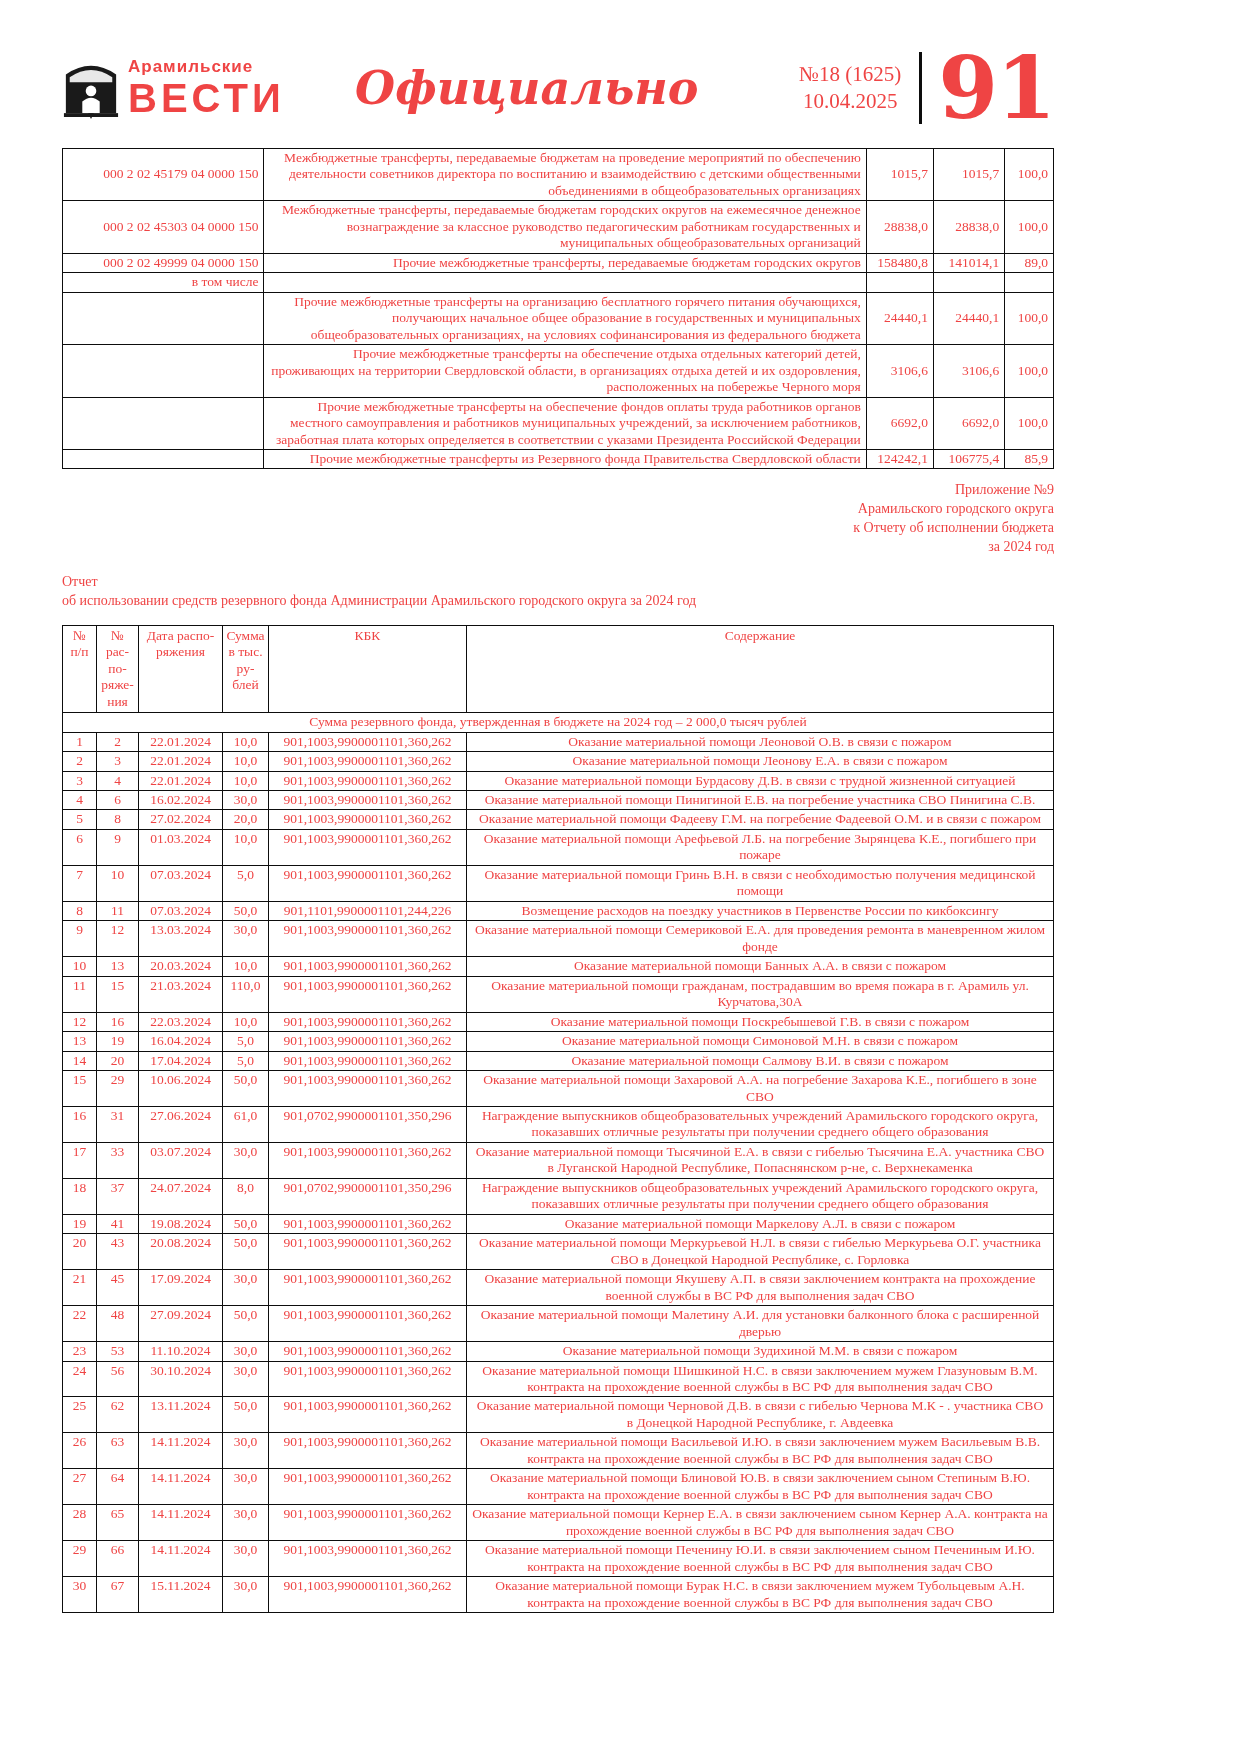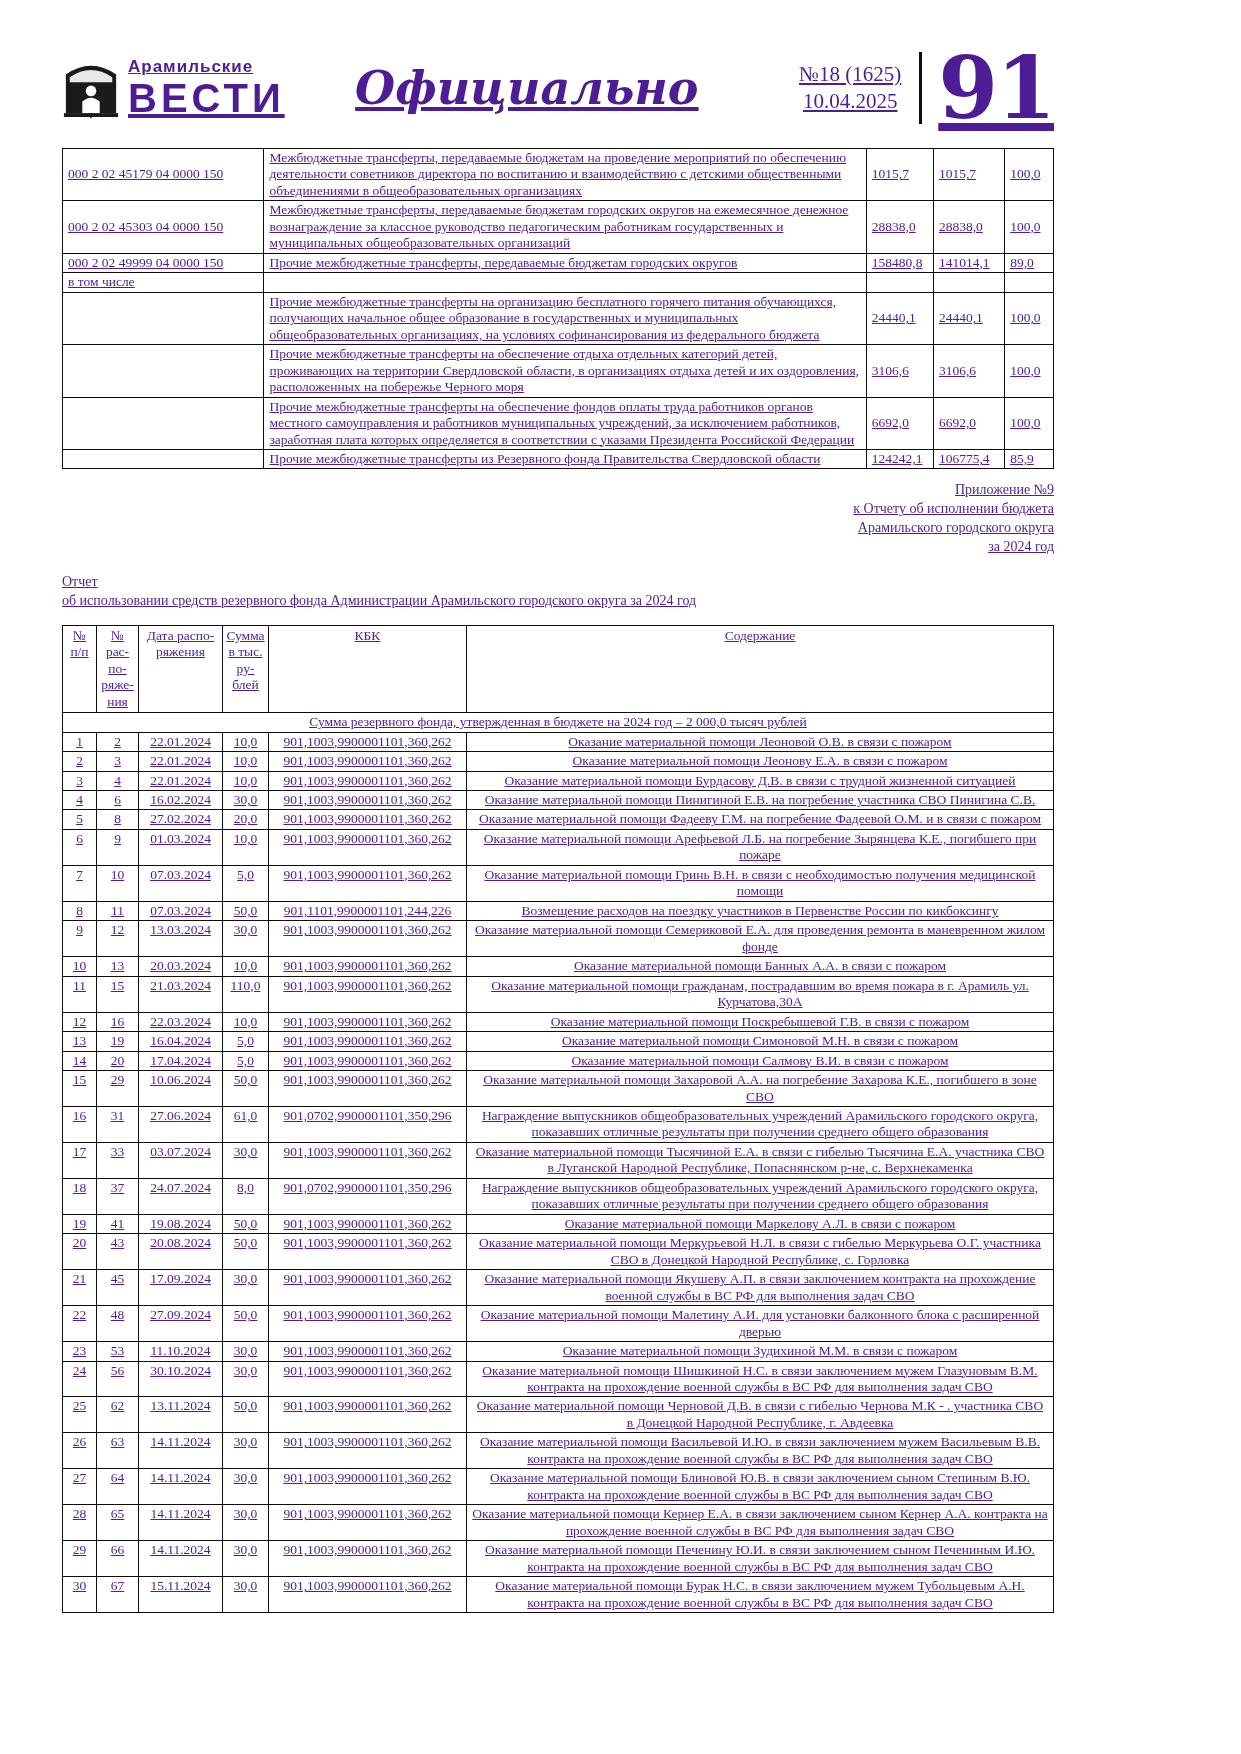--- a/index.html
+++ b/index.html
@@ -1,21 +1,20 @@
 <!DOCTYPE html>
 <html><head>
 <meta charset="utf-8">
 <style>
   html,body { margin:0; padding:0; background:#e8e8e8; }
   .page {
-    width:1241px; height:1754px; background:#ffffff; color:#4c1d95;
+    width:1241px; height:1754px; background:#ffffff; color:#ef4444;
     margin:0 auto; position:relative; box-sizing:border-box;
     padding:46px 0 0 62px;
     font-family:"Liberation Serif", serif;
-    text-decoration:underline;
   }
   .content { width:992px; }
 
   
   .masthead { width:992px; display:flex; align-items:center; height:84px; margin-bottom:18px; }
   .brand { display:flex; align-items:center; gap:8px; }
   .brand-icon { width:58px; height:62px; flex:0 0 auto; }
   .brand-text { display:flex; flex-direction:column; line-height:1; }
   .brand-top { font-family:"Liberation Sans", sans-serif; font-weight:bold; font-size:17px; letter-spacing:1px; margin-bottom:3px; }
   .brand-main { font-family:"Liberation Sans", sans-serif; font-weight:bold; font-size:40px; letter-spacing:4px; }
@@ -25,21 +24,21 @@
   }
   .issue-block { text-align:center; font-size:21px; line-height:1.3; white-space:nowrap; }
   .header-vdiv { width:3px; height:72px; background:#0d0d0d; margin:0 16px 0 18px; }
   .page-number { font-family:"DejaVu Serif", serif; font-weight:bold; font-size:86px; line-height:0.85; letter-spacing:-2px; }
 
   
   table { border-collapse:collapse; width:992px; font-size:13.5px; }
   td, th { border:1px solid #0d0d0d; padding:1px 5px; line-height:1.22; }
 
   
-  .budget-table td { vertical-align:middle; text-align:left; }
+  .budget-table td { vertical-align:middle; text-align:right; }
   .budget-table .col-code { width:198px; }
   .budget-table .col-desc { width:592px; }
   .budget-table .col-num1 { width:66px; }
   .budget-table .col-num2 { width:70px; }
   .budget-table .col-num3 { width:48px; }
 
   
   .appendix { width:992px; text-align:right; font-size:14px; line-height:1.35; margin:12px 0 16px 0; }
 
   
@@ -158,22 +157,22 @@
             <td class="desc">Прочие межбюджетные трансферты из Резервного фонда Правительства Свердловской области</td>
             <td class="num">124242,1</td>
             <td class="num">106775,4</td>
             <td class="num">85,9</td>
           </tr>
         </tbody>
     </table>
 
     <div class="appendix">
       <div>Приложение №9</div>
+      <div>Арамильского городского округа</div>
       <div>к Отчету об исполнении бюджета</div>
-      <div>Арамильского городского округа</div>
       <div>за 2024 год</div>
     </div>
 
     <div class="report-title">
       <div>Отчет</div>
       <div>об использовании средств резервного фонда Администрации Арамильского городского округа за 2024 год</div>
     </div>
 
     <table class="fund-table">
       <colgroup>

